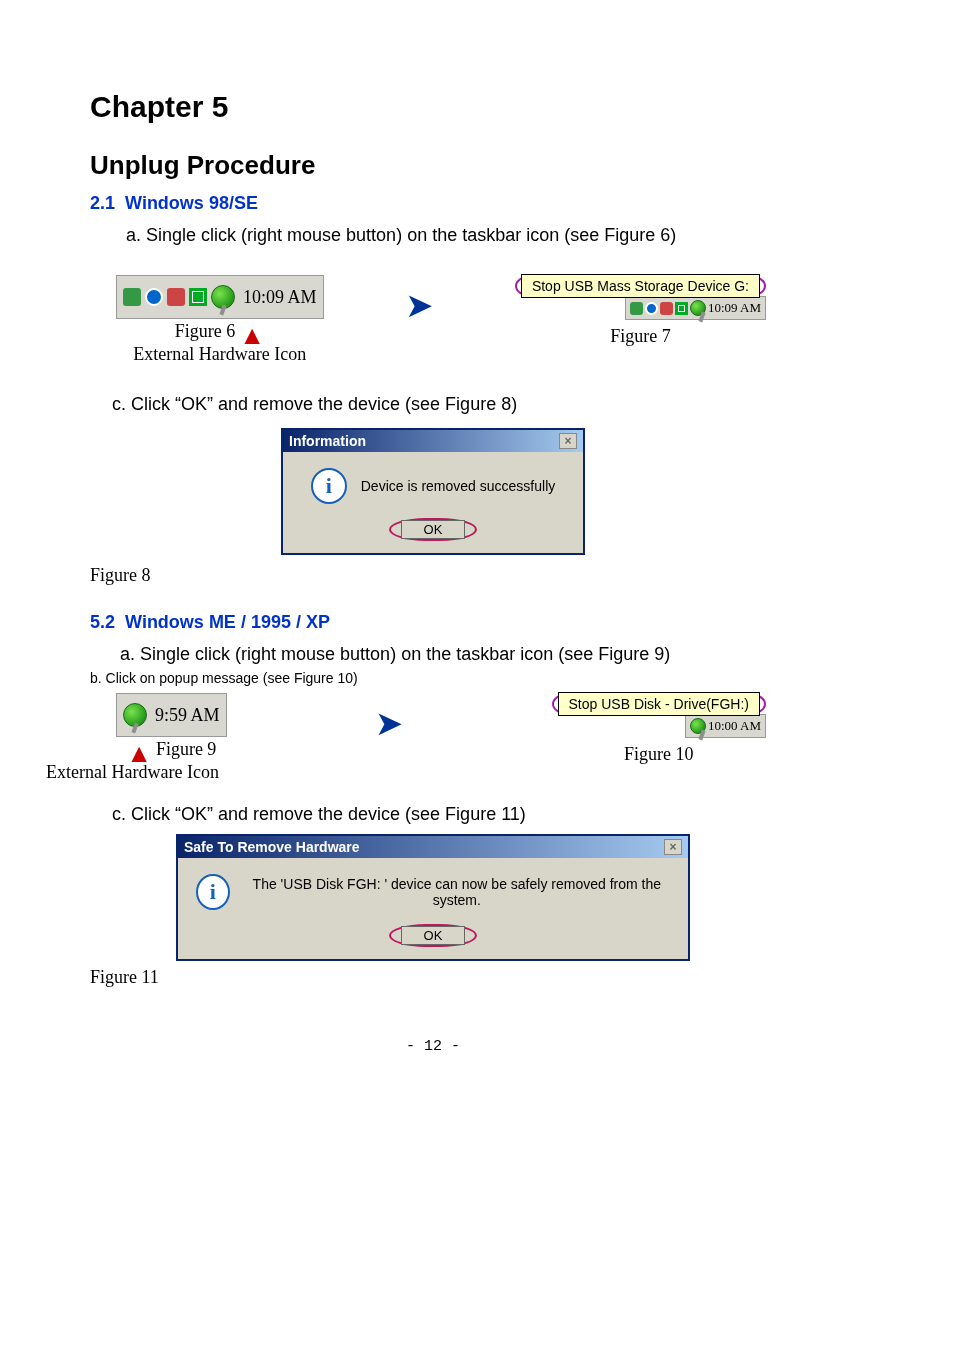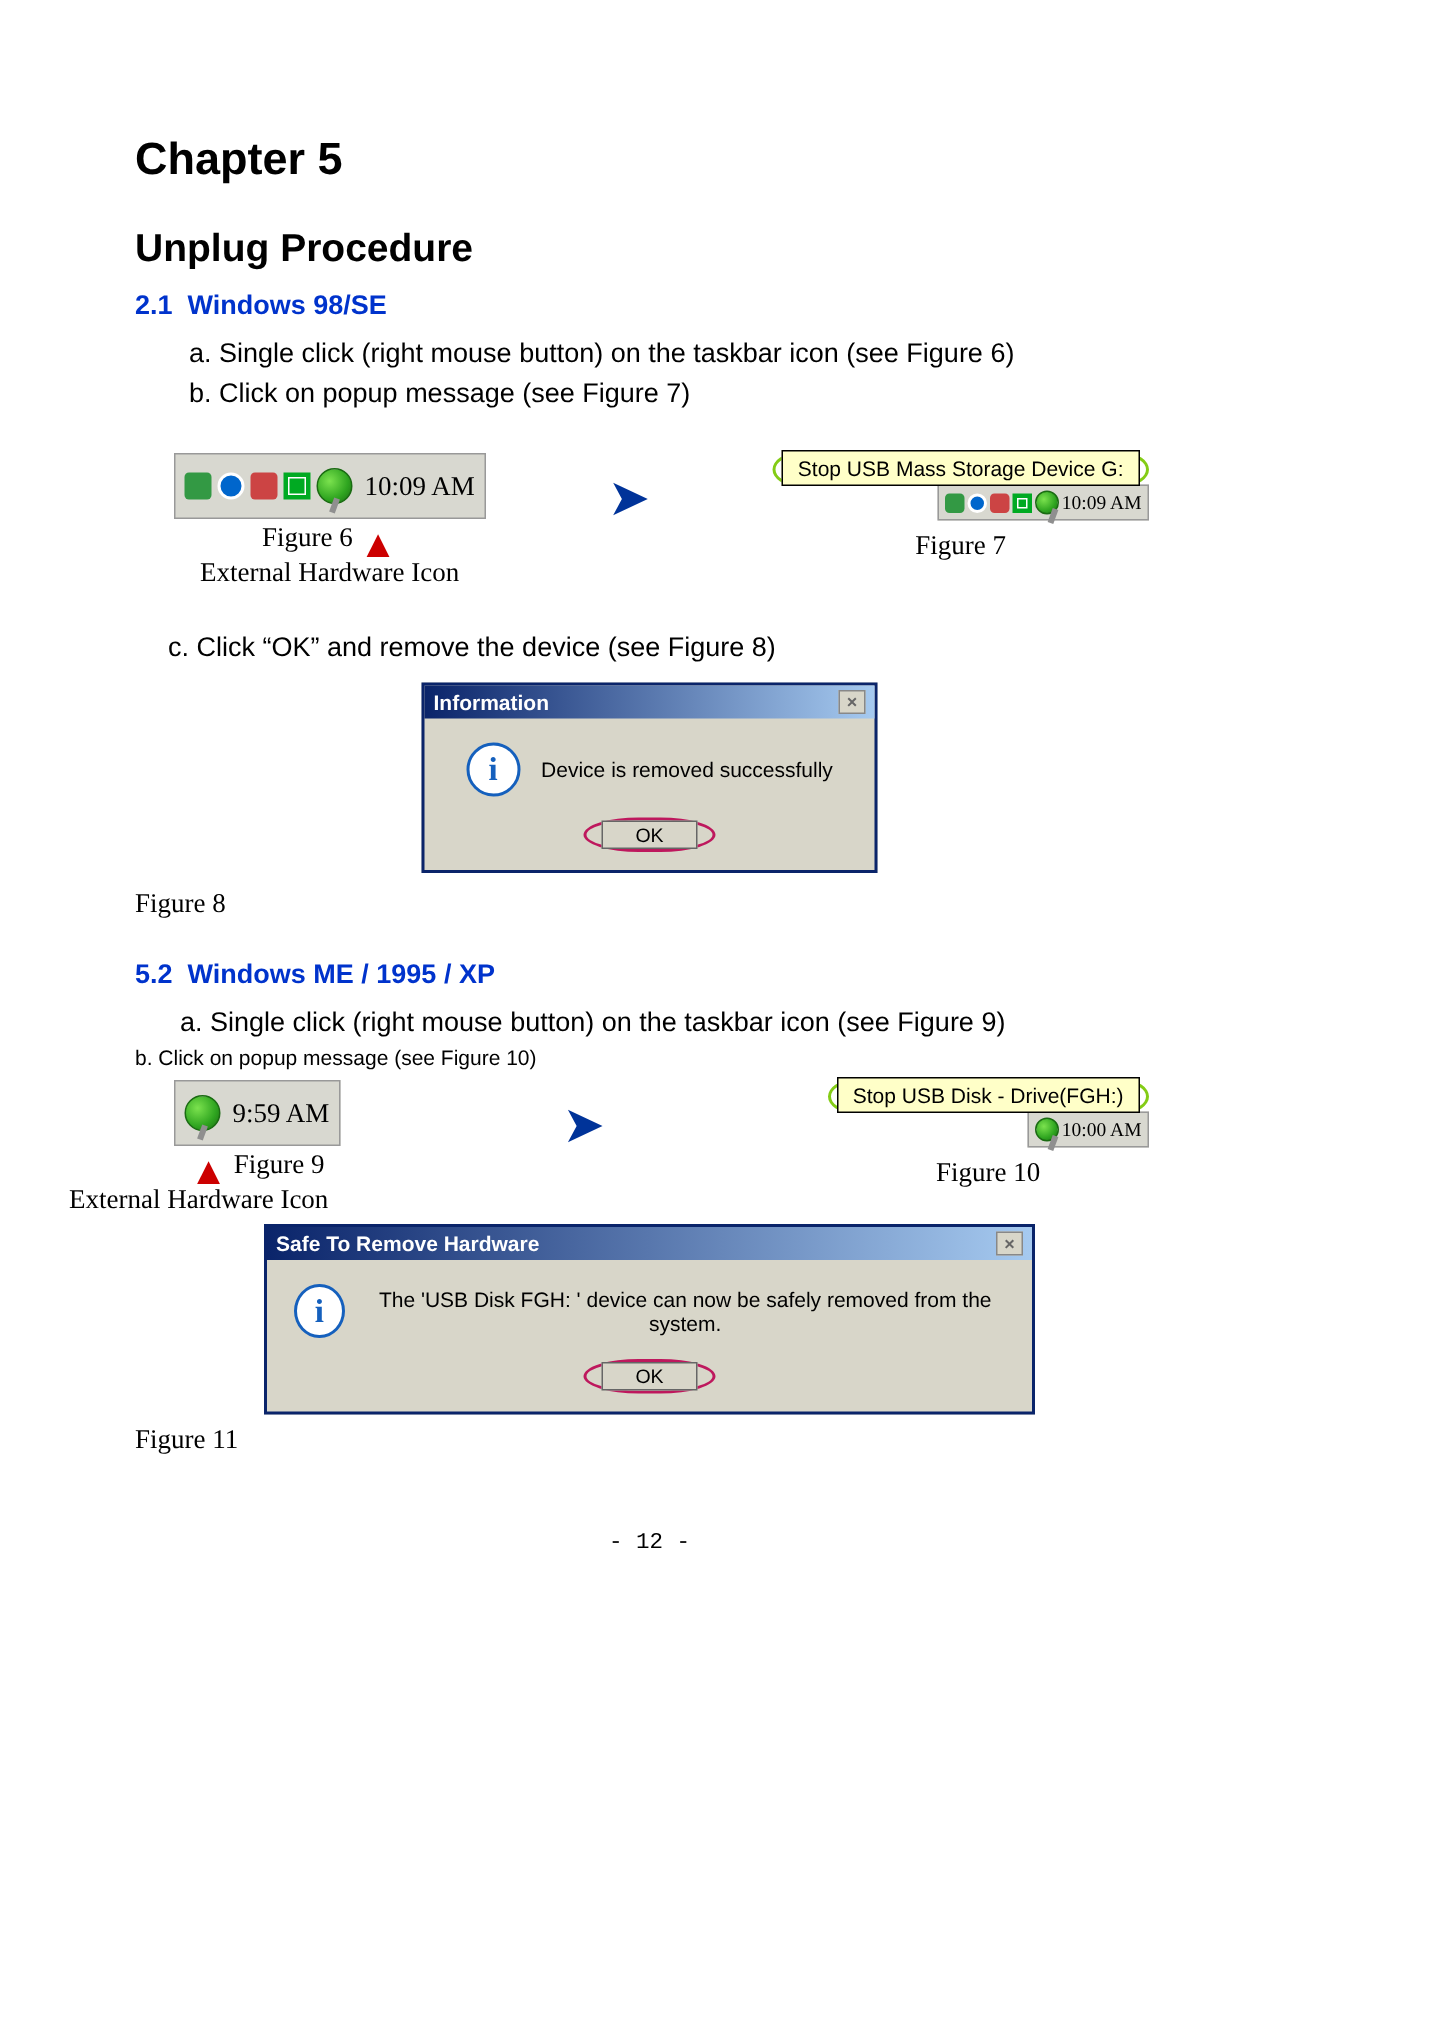--- a/index.html
+++ b/index.html
@@ -100,21 +100,21 @@
   }
   .popup-balloon {
     position: relative;
     border: 1px solid #000;
     background: #ffffc8;
     padding: 3px 10px;
     font-size: 14px;
     white-space: nowrap;
   }
   .red-oval {
-    border: 2px solid #84cc16;
+    border: 2px solid #a21caf;
     border-radius: 18px / 12px;
     padding: 0 4px;
     display: inline-block;
   }
   .popup-wrap {
     display: flex;
     align-items: flex-start;
   }
   .popup-trayunder {
     display: flex;
@@ -222,21 +222,20 @@
   <div class="chapter-title">Chapter 5</div>
 
   <div class="section-title">Unplug Procedure</div>
 
   <div class="sub-title">
     <span class="blue">2.1</span>&nbsp;
     <span class="blue">Windows 98/SE</span>
   </div>
 
   <div class="body-text">a. Single click (right mouse button) on the taskbar icon  (see Figure 6)</div>
-  <div class="body-text">b. Click on popup message (see Figure 7)</div>
 
   <div class="row-spaced">
 
     <div class="col" style="margin-left:26px;">
       <div class="tray-box">
         <span class="ic ic-a"></span>
         <span class="ic ic-b"></span>
         <span class="ic ic-c"></span>
         <span class="ic ic-d"></span>
         <span class="green-plug"></span>
@@ -325,20 +324,21 @@
           <div class="tray-small" style="margin-top:-1px;">
             <span class="green-plug" style="width:14px;height:14px;"></span>
             <span>10:00 AM</span>
           </div>
         </div>
       </div>
       <div class="caption mt-6">Figure 10</div>
     </div>
   </div>
 
+  <div class="body-text mt-18" style="margin-left:22px;">c. Click “OK” and remove the device (see Figure 11)</div>
 
   <div class="center mt-6">
     <div class="dialog" style="width:510px;">
       <div class="dialog-title">
         <span>Safe To Remove Hardware</span>
         <span class="dialog-close">×</span>
       </div>
       <div class="dialog-body" style="align-items:flex-start;">
         <div class="dialog-row">
           <span class="info-icon">i</span>

